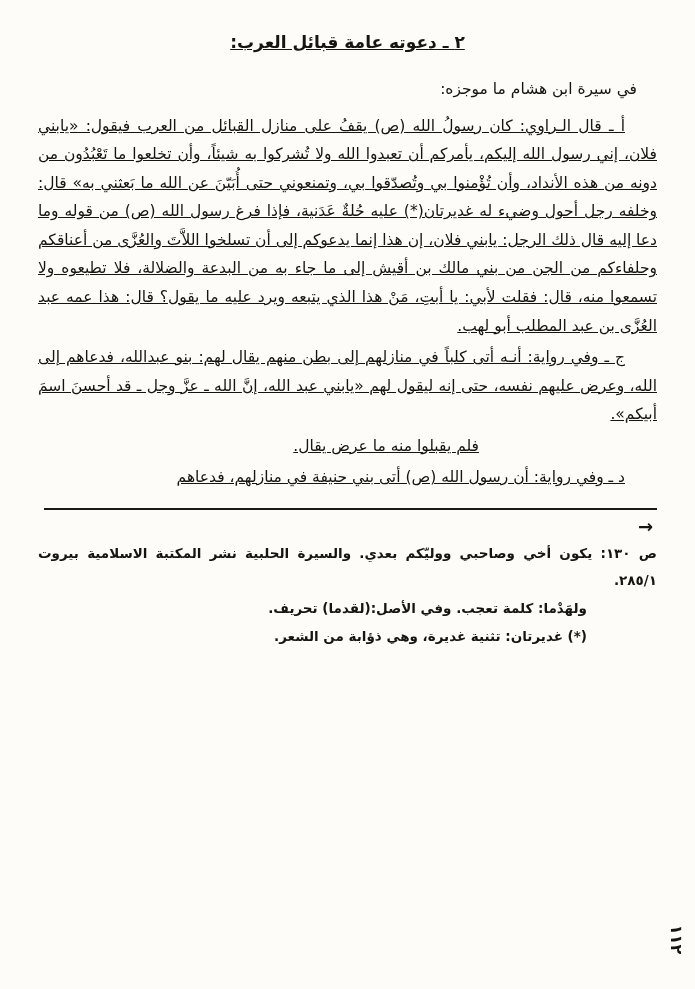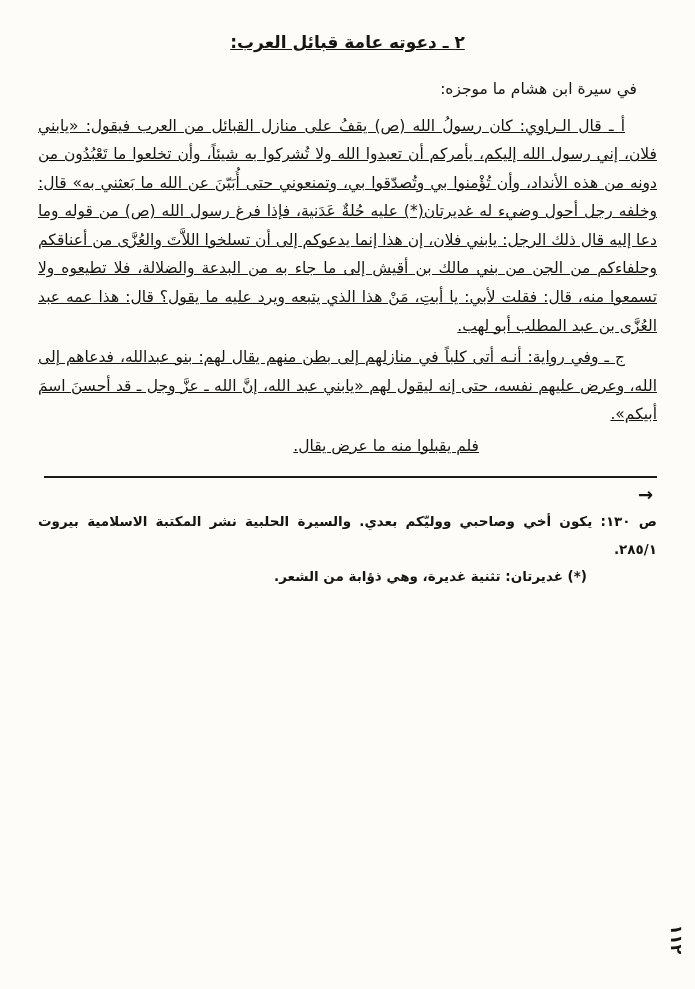--- a/index.html
+++ b/index.html
@@ -96,25 +96,27 @@
 
   <p class="intro">في سيرة ابن هشام ما موجزه:</p>
 
   <p class="para">أ ـ قال الـراوي: كان رسولُ الله (ص) يقفُ على منازل القبائل من العرب فيقول: «يابني فلان، إني رسول الله إليكم، يأمركم أن تعبدوا الله ولا تُشركوا به شيئاً، وأن تخلعوا ما تَعْبُدُون من دونه من هذه الأنداد، وأن تُؤْمنوا بي وتُصدّقوا بي، وتمنعوني حتى أُبَيّنَ عن الله ما بَعثني به» قال: وخلفه رجل أحول وضيء له غديرتان(*) عليه حُلةٌ عَدَنية، فإذا فرغ رسول الله (ص) من قوله وما دعا إليه قال ذلك الرجل: يابني فلان، إن هذا إنما يدعوكم إلى أن تسلخوا اللاَّتَ والعُزَّى من أعناقكم وحلفاءكم من الجن من بني مالك بن أقيش إلى ما جاء به من البدعة والضلالة، فلا تطيعوه ولا تسمعوا منه، قال: فقلت لأبي: يا أبتِ، مَنْ هذا الذي يتبعه ويرد عليه ما يقول؟ قال: هذا عمه عبد العُزَّى بن عبد المطلب أبو لهب.</p>
 
 
   <p class="para sect">ج ـ وفي رواية: أنـه أتى كلباً في منازلهم إلى بطن منهم يقال لهم: بنو عبدالله، فدعاهم إلى الله، وعرض عليهم نفسه، حتى إنه ليقول لهم «يابني عبد الله، إنَّ الله ـ عزَّ وجل ـ قد أحسنَ اسمَ أبيكم».</p>
 
   <p class="para closing">فلم يقبلوا منه ما عرض يقال.</p>
 
+  <p class="para sect">د ـ وفي رواية: أن رسول الله (ص) أتى بني حنيفة في منازلهم، فدعاهم</p>
 
   <hr class="sep">
 
   <div class="arrow">→</div>
 
   <div class="footnotes">
     <p class="footnote f1">ص ١٣٠: يكون أخي وصاحبي ووليّكم بعدي. والسيرة الحلبية نشر المكتبة الاسلامية بيروت ٢٨٥/١.</p>
+    <p class="footnote f2">ولهَدْما: كلمة تعجب. وفي الأصل:(لقدما) تحريف.</p>
     <p class="footnote f3">(*) غديرتان: تثنية غديرة، وهي ذؤابة من الشعر.</p>
   </div>
 
   <div class="page-num">١١٢</div>
 
 </div>
 
 </body></html>

